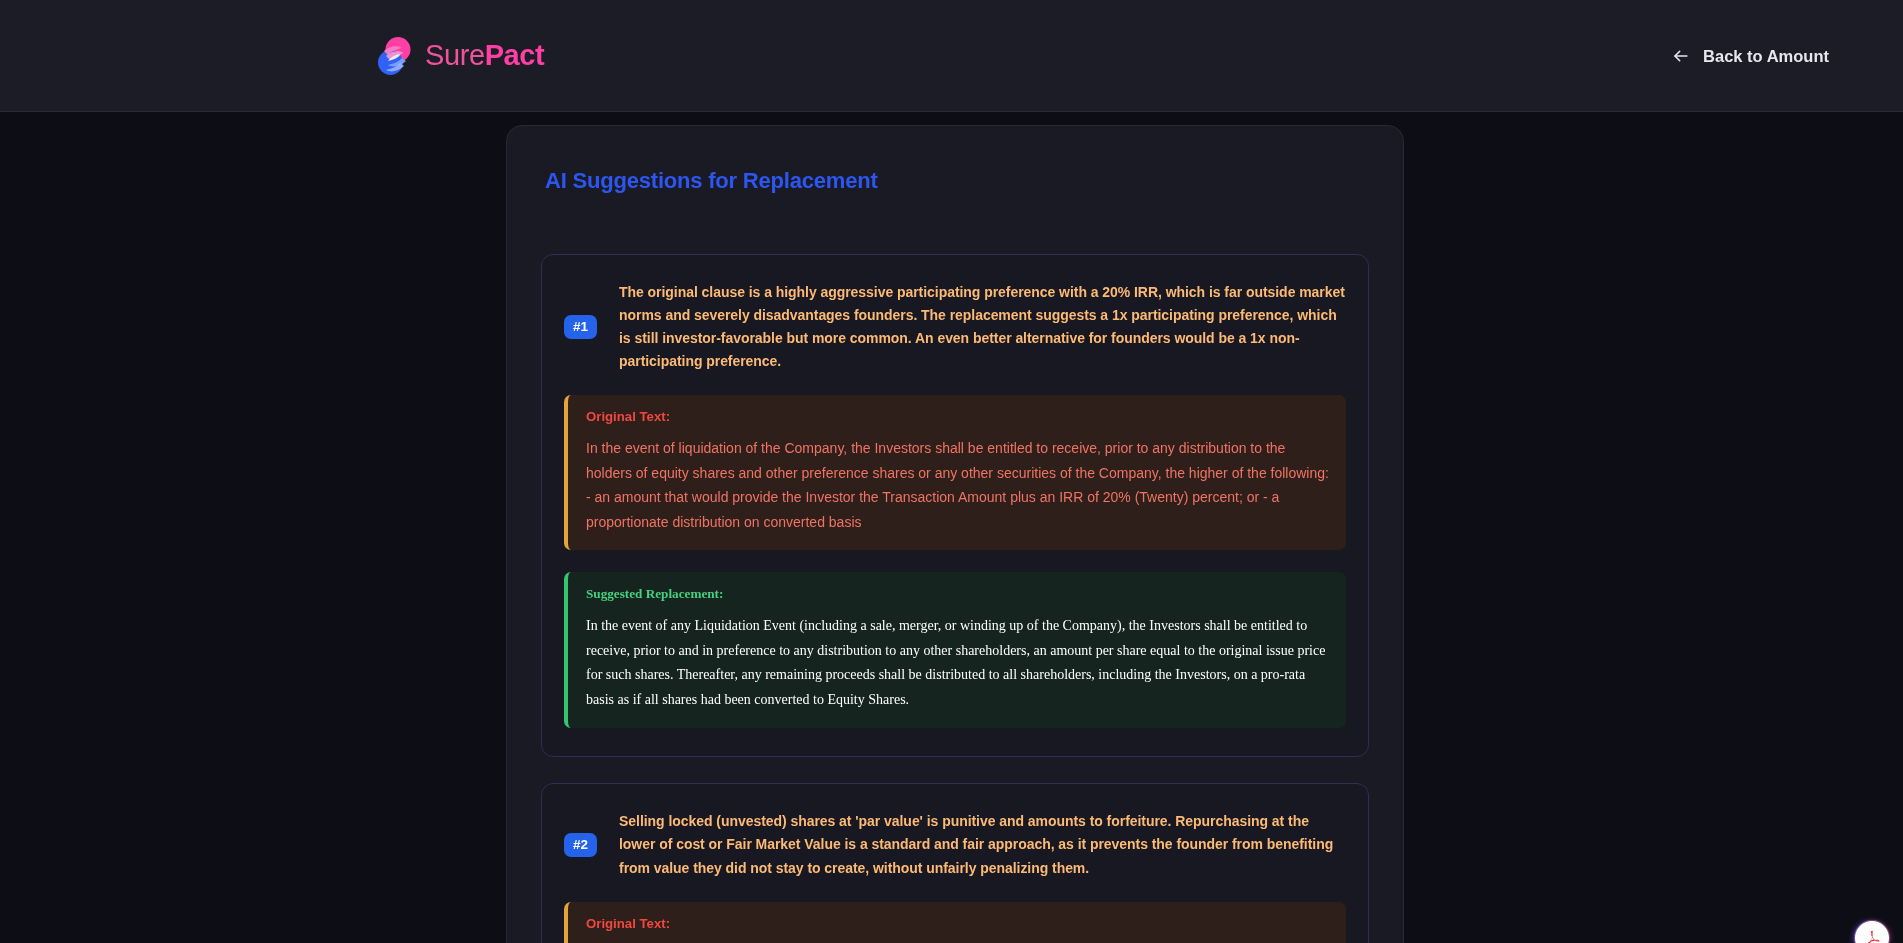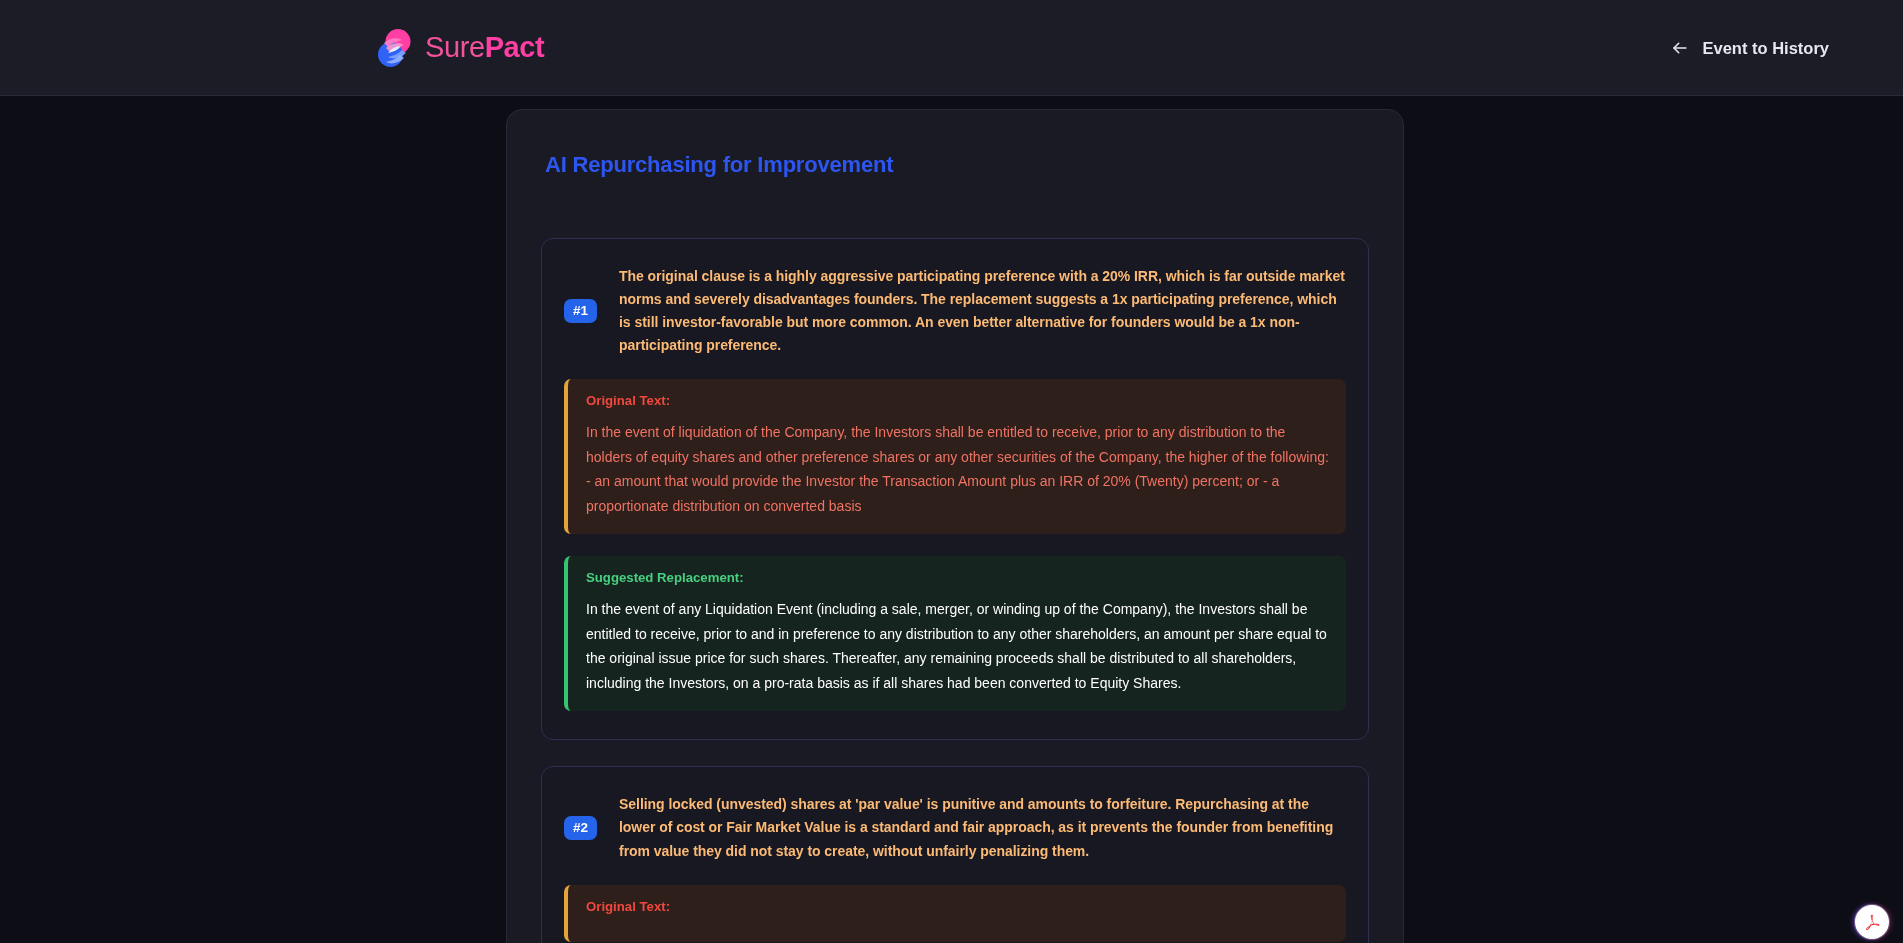--- a/index.html
+++ b/index.html
@@ -8,21 +8,21 @@
   html, body {
     width: 1903px;
     height: 943px;
     background: #0d0e15;
     font-family: "Liberation Sans", sans-serif;
     overflow: hidden;
   }
 
   
   .topbar {
-    height: 96px;
+    height: 112px;
     width: 100%;
     background: #1b1c26;
     border-bottom: 1px solid #2a2b38;
     display: flex;
     align-items: center;
     position: relative;
   }
 
   .brand {
     display: flex;
@@ -152,20 +152,21 @@
     background: #2e1f1b;
     border-left: 4px solid #e5a33a;
   }
   .block.original .block-label { color: #f0483f; }
   .block.original .block-body  { color: #f07363; }
 
   .block.replacement {
     background: #162420;
     border-left: 4px solid #35c470;
     margin-bottom: 4px;
+    font-family: Liberation Serif, serif;
   }
   .block.replacement .block-label { color: #46d07f; }
   .block.replacement .block-body  { color: #ffffff; }
 
   
   .pdf-fab {
     position: absolute;
     right: 14px;
     bottom: 12px;
     width: 34px;
@@ -202,30 +203,30 @@
     <span class="brand-word">
       <span class="sure">Sure</span><span class="pact">Pact</span>
     </span>
   </div>
 
   <div class="back-link">
     <svg class="back-arrow" viewBox="0 0 24 24" fill="none" stroke="#e6e8ee" stroke-width="2" stroke-linecap="round" stroke-linejoin="round">
       <line x1="20" y1="12" x2="5" y2="12"></line>
       <polyline points="11 18 5 12 11 6"></polyline>
     </svg>
-    <span>Event to History</span>
+    <span>Back to Amount</span>
   </div>
 
 </div>
 
 <div class="page">
 
   <div class="panel">
 
-    <h1 class="panel-title">AI Repurchasing for Improvement</h1>
+    <h1 class="panel-title">AI Suggestions for Replacement</h1>
 
     <div class="cards">
 
       <div class="sugg-card">
         <div class="sugg-head">
           <span class="badge">#1</span>
           <p class="sugg-text">The original clause is a highly aggressive participating preference with a 20% IRR, which is far outside market norms and severely disadvantages founders. The replacement suggests a 1x participating preference, which is still investor-favorable but more common. An even better alternative for founders would be a 1x non-participating preference.</p>
         </div>
 
         <div class="block original">

